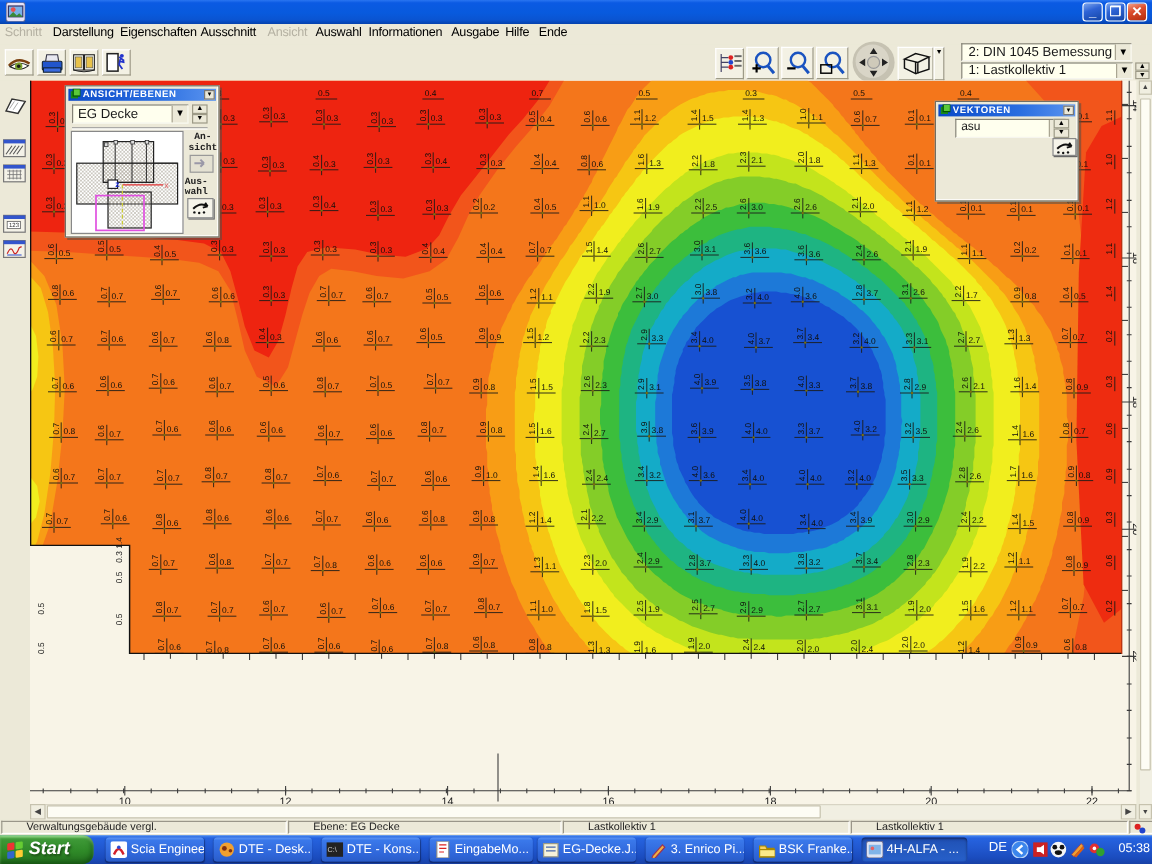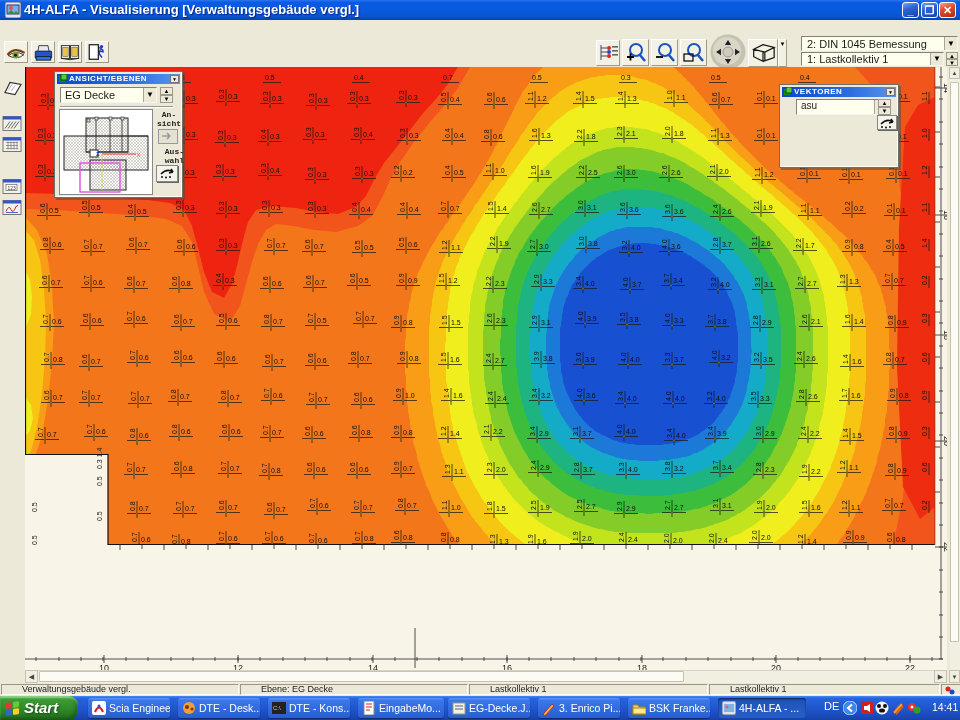--- a/index.html
+++ b/index.html
@@ -43,24 +43,35 @@
 .dm{font-size:7px;fill:#181818}
 </style></head><body>
 <div id="scr">
     <div class="abs" id="title">
       <svg class="abs" style="left:5px;top:2px" width="16" height="16" viewBox="0 0 16 16">
         <rect width="16" height="16" rx="2" fill="#e8e4f8" stroke="#668"></rect>
         <rect x="2" y="3" width="12" height="9" fill="#7ab0e8" stroke="#336"></rect>
         <circle cx="6" cy="6" r="2" fill="#e85050"></circle>
         <path d="M2,12 l4,-4 3,3 2,-2 3,3Z" fill="#3a8a3a"></path>
       </svg>
-      <span class="txt">4H-ALFA - Visualisierung [Verwaltungsgebäude vergl.]</span>
       <div class="tbtn" style="left:902px">_</div>
       <div class="tbtn" style="left:921px">❐</div>
       <div class="tbtn close" style="left:939px">✕</div>
+    </div>
+    <div class="abs" id="menu">
+      <span style="left:4px;color:#b5b1a2">Schnitt</span>
+      <span style="left:44px;color:#000">Darstellung</span>
+      <span style="left:100px;color:#000">Eigenschaften</span>
+      <span style="left:167px;color:#000">Ausschnitt</span>
+      <span style="left:223px;color:#b5b1a2">Ansicht</span>
+      <span style="left:263px;color:#000">Auswahl</span>
+      <span style="left:307px;color:#000">Informationen</span>
+      <span style="left:376px;color:#000">Ausgabe</span>
+      <span style="left:421px;color:#000">Hilfe</span>
+      <span style="left:449px;color:#000">Ende</span>
     </div>
     <div class="abs" id="toolbar"></div>
     <div class="tbico" style="left:4px;top:41px;width:24px;height:22px"></div>
     <svg class="abs" style="left:5px;top:42px" width="22" height="20" viewBox="0 0 23 22">
       <path d="M2,14 Q10,5 21,12" fill="none" stroke="#7a4010" stroke-width="2.2"></path>
       <path d="M3,15 Q11,9 20,14 Q13,20 3,15Z" fill="#fff" stroke="#222" stroke-width="1"></path>
       <circle cx="11" cy="14.5" r="3.4" fill="#7aa030"></circle>
       <circle cx="11" cy="14.5" r="1.6" fill="#1a1a1a"></circle>
     </svg>
     <div class="tbico" style="left:31px;top:41px;width:24px;height:22px"></div>
@@ -115,21 +126,21 @@
       <circle cx="18" cy="18" r="17.5" fill="#c6c2b2"></circle>
       <circle cx="17" cy="17" r="14" fill="#d9d5c7"></circle>
       <path d="M18,6 l3.2,5 h-6.4Z M18,30 l3.2,-5 h-6.4Z M6,18 l5,-3.2 v6.4Z M30,18 l-5,-3.2 v6.4Z" fill="#222"></path>
       <circle cx="18" cy="18" r="5" fill="#cfcaba" stroke="#999"></circle>
     </svg>
     <div class="tbico" style="left:748px;top:39px;width:30px;height:28px"></div>
     <svg class="abs" style="left:749px;top:40px" width="28" height="26" viewBox="0 0 30 28">
       <path d="M5,10 L15,5 L27,8 L17,13 Z M5,10 L5,18 L15,23 L15,13 M15,23 L27,19 L27,8 M17,13 L17,23" fill="none" stroke="#111" stroke-width="1.3"></path>
     </svg>
     <div class="tbico" style="left:778px;top:39px;width:9px;height:28px;font-size:6px;text-align:center;line-height:9px">▼</div>
-    <div class="combo" style="left:801px;top:36px;width:157px;height:15px">
+    <div class="combo" style="left:801px;top:36px;width:142px;height:15px">
       <span style="position:absolute;left:5px;top:1px">2: DIN 1045 Bemessung</span>
       <div class="cb" style="line-height:13px">▼</div>
     </div>
     <div class="combo" style="left:801px;top:52px;width:143px;height:14px">
       <span style="position:absolute;left:5px;top:0px">1: Lastkollektiv 1</span>
       <div class="cb" style="line-height:12px">▼</div>
     </div>
     <div class="spin" style="left:946px;top:52px;width:12px;height:7px">▲</div>
     <div class="spin" style="left:946px;top:59px;width:12px;height:7px">▼</div>
     <div class="abs" id="lbar"></div>
@@ -2246,21 +2257,21 @@
           <line x1="42" y1="44" x2="42" y2="80" stroke="#cccc30" stroke-width="1" stroke-dasharray="3,2"></line>
           <rect x="20" y="53" width="40" height="29" fill="none" stroke="#e050e0" stroke-width="1.4"></rect>
         </svg></div>
       <div class="mono" style="position:absolute;left:99px;top:38px;width:30px;font-size:8px;font-weight:bold;color:#222;text-align:center;line-height:9px">An-<br>sicht</div>
       <div style="position:absolute;left:103px;top:57px;width:20px;height:15px;background:#e4e1d2;border:1px solid #999">
         <svg class="abs" style="left:2px;top:2px" width="14" height="9" viewBox="0 0 14 9">
           <path d="M1,4 h8 M9,4 l-3,-3 M9,4 l-3,3" stroke="#9a98a8" stroke-width="1.6" fill="none"></path>
           <circle cx="2" cy="8" r="."></circle>
         </svg>
       </div>
-      <div class="mono" style="position:absolute;left:99px;top:75px;width:30px;font-size:8px;font-weight:bold;color:#222;text-align:right;line-height:9px">Aus-<br>wahl</div>
+      <div class="mono" style="position:absolute;left:99px;top:75px;width:30px;font-size:8px;font-weight:bold;color:#222;text-align:left;line-height:9px">Aus-<br>wahl</div>
       <div style="position:absolute;left:101px;top:93px;width:22px;height:17px;background:#f6f4ea;border:1px solid #888;box-shadow:1px 1px 0 #666">
         <svg class="abs" style="left:2px;top:2px" width="16" height="11" viewBox="0 0 16 11">
           <path d="M2,6 Q8,0 14,4 l-2,-3 M14,4 l-4,1" stroke="#111" stroke-width="1.6" fill="none"></path>
           <circle cx="3" cy="9" r="1" fill="#111"></circle>
           <circle cx="7" cy="9.5" r="1" fill="#111"></circle>
           <circle cx="11" cy="9" r="1" fill="#111"></circle>
         </svg>
       </div>
     </div>
     <div class="pal abs" style="left:779px;top:84px;width:120px;height:84px">
@@ -2377,14 +2388,14 @@
       </svg>
       <svg class="abs" style="left:891px;top:5px" width="14" height="14" viewBox="0 0 14 14">
         <path d="M2,11 L10,2 l2,2 -8,9Z" fill="#f0a030" stroke="#945" stroke-width=".8"></path>
         <path d="M5,13 L12,5" stroke="#e06010" stroke-width="2"></path>
       </svg>
       <svg class="abs" style="left:907px;top:5px" width="14" height="14" viewBox="0 0 14 14">
         <circle cx="5" cy="6" r="4" fill="#e03030"></circle>
         <circle cx="10" cy="9" r="3.5" fill="#30a030"></circle>
         <circle cx="5" cy="6" r="1.5" fill="#fff"></circle>
       </svg>
-      <span style="position:absolute;left:932px;top:5px;color:#fff;font-size:10.5px">14:41</span>
+      <span style="position:absolute;left:932px;top:5px;color:#fff;font-size:10.5px">05:38</span>
     </div>
   </div>
 </body></html>

